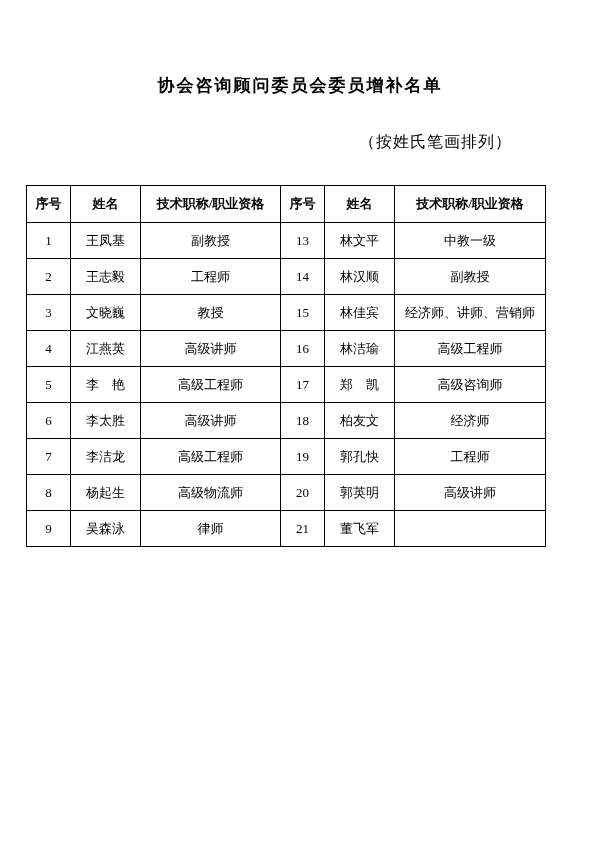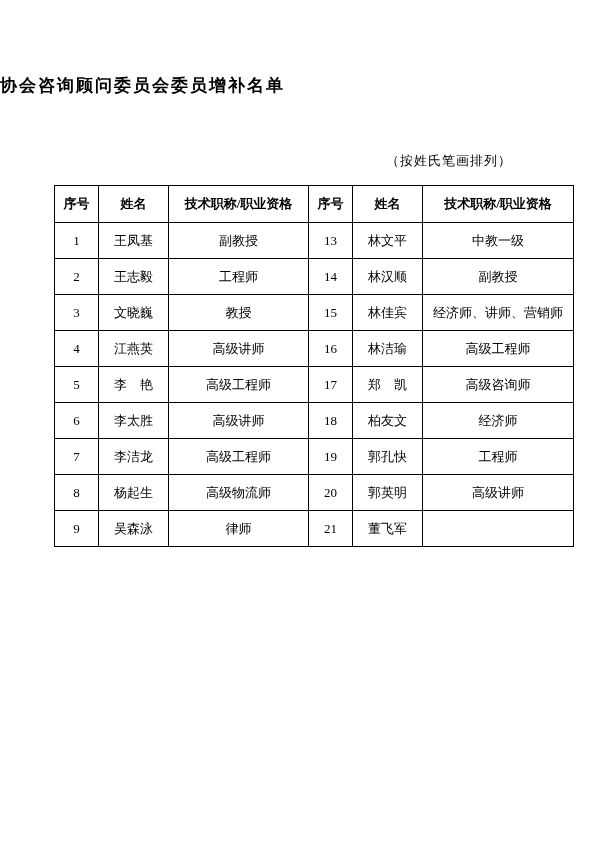--- a/index.html
+++ b/index.html
@@ -12,37 +12,38 @@
     background: #ffffff;
     font-family: "Liberation Serif", "DejaVu Serif", serif;
     color: #000000;
     overflow: hidden;
   }
   .doc-title {
     position: absolute;
     top: 74px;
     left: 0;
     width: 100%;
+    text-align: center;
     font-size: 17px;
     font-weight: bold;
     letter-spacing: 2px;
     white-space: nowrap;
   }
   .sort-note {
     position: absolute;
-    top: 152px;
+    top: 132px;
     right: 88px;
-    font-size: 13px;
+    font-size: 16px;
     letter-spacing: 1px;
     white-space: nowrap;
   }
   table.roster {
     position: absolute;
     top: 185px;
-    left: 54px;
+    left: 26px;
     width: 519px;
     border-collapse: collapse;
     table-layout: fixed;
     border: 1.5px solid #000000;
     font-size: 13px;
   }
   table.roster th, table.roster td {
     border: 1px solid #000000;
     text-align: center;
     vertical-align: middle;

